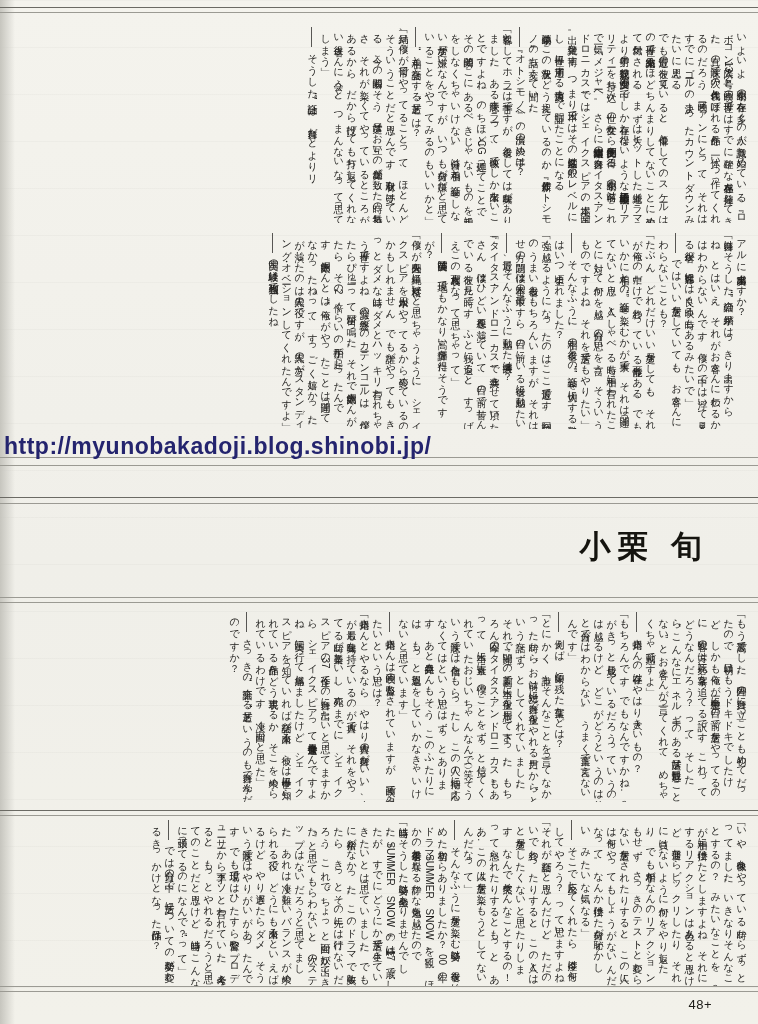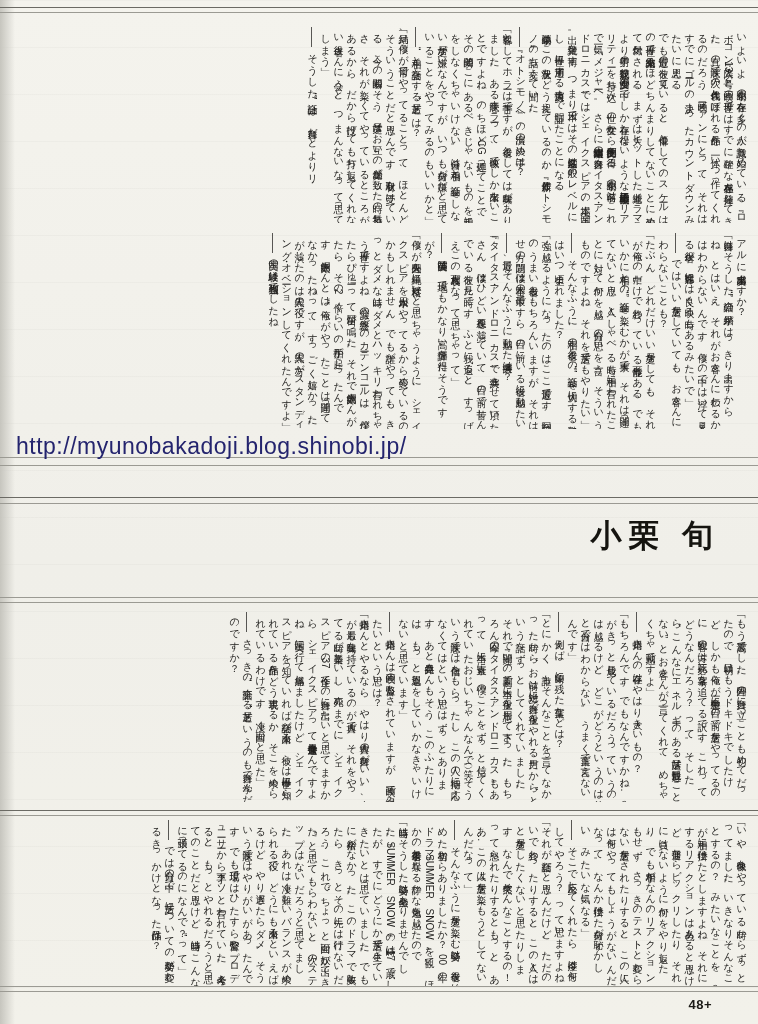--- a/index.html
+++ b/index.html
@@ -26,51 +26,51 @@
     color:#1f1e1c;
     overflow:hidden;
   }
   .vtext p{margin:0;padding:0;}
   .top1{top:27px;height:196px;}
   .top2{top:233px;height:196px;}
   .mid {top:612px;height:190px;}
   .bot {top:820px;height:166px;}
   .watermark{
     position:absolute;
-    top:433px;left:16px;
+    top:433px;left:4px;
     font-size:23px;
-    font-weight:normal;
+    font-weight:bold;
     letter-spacing:0.5px;
     color:#24246e;
     white-space:nowrap;
     text-align:center;
   }
   .title{
     position:absolute;
     top:511px;right:34px;
-    margin:4px;
+    margin:15px;
     font-size:31px;
     font-weight:bold;
     letter-spacing:7px;
     color:#15140f;
     white-space:nowrap;
   }
   .credits{
     position:absolute;
     top:566px;right:34px;
     font-size:8.5px;
     letter-spacing:0.5px;
     color:#2c2b27;
     white-space:nowrap;
   }
   .pagenum{
     position:absolute;
     top:997px;right:46px;
     font-size:13px;
-    font-weight:bold;
+    font-weight:normal;
     color:#1c1b17;
     letter-spacing:0.5px;
   }
 </style>
 </head>
 <body>
 
 <div class="page">
 
   <div class="rule dark" style="top:7px"></div>

